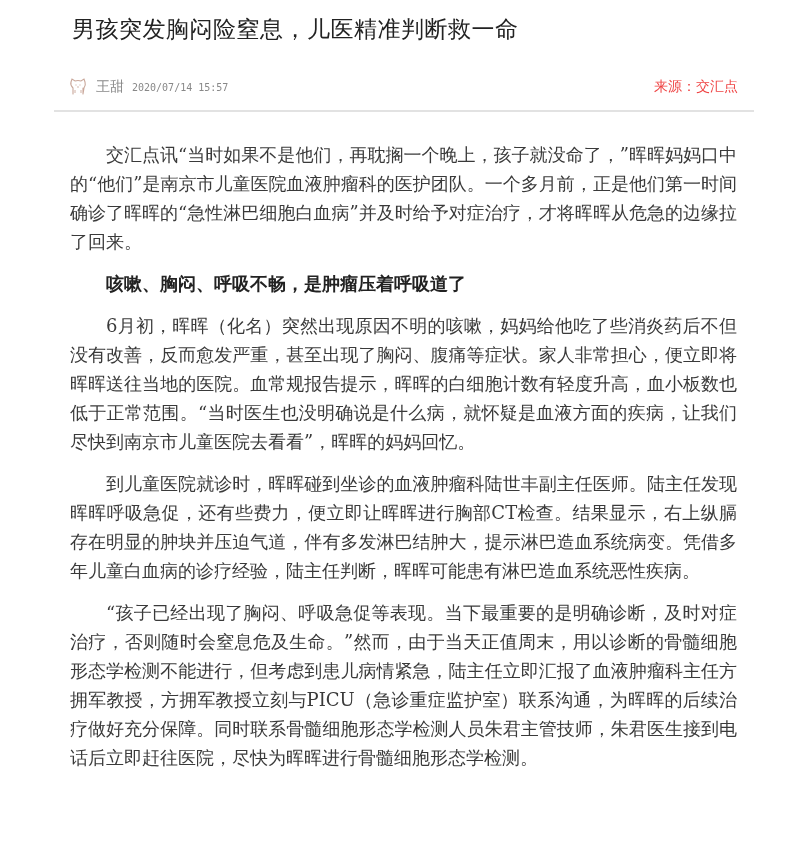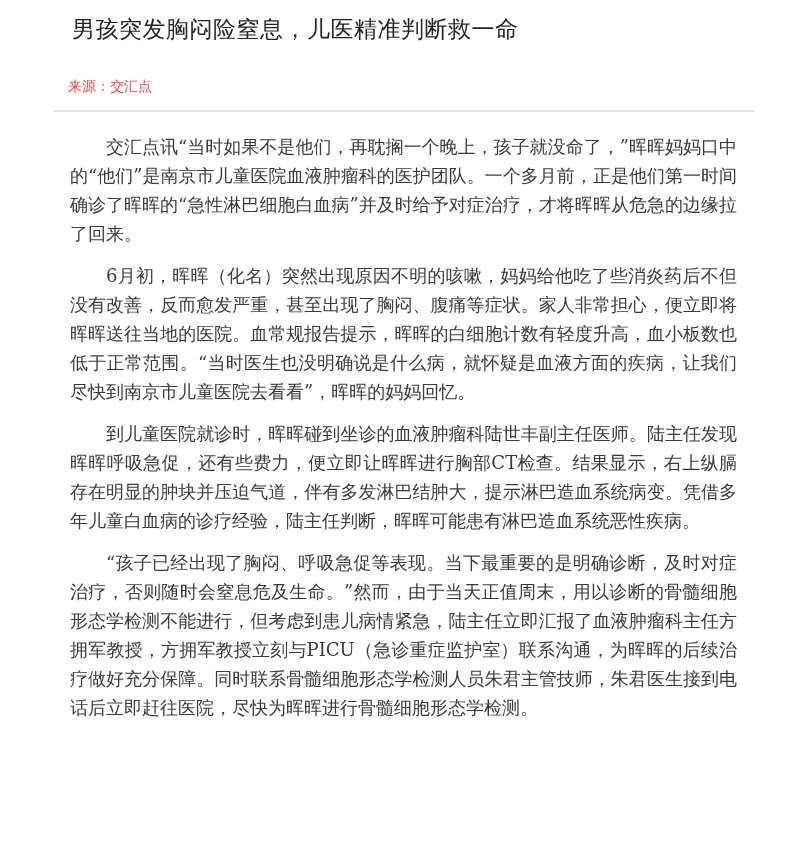--- a/index.html
+++ b/index.html
@@ -64,21 +64,21 @@
       font-size: 14px;
       color: #ef4444;
     }
     .divider {
       margin-top: 8px;
       height: 0;
       border-top: 2px solid #e2e2e2;
       width: 700px;
     }
     .content {
-      padding: 20px 17px 0 16px;
+      padding: 28px 17px 0 16px;
       width: 667px;
     }
     .para {
       margin: 0 0 13px 0;
       font-size: 18px;
       line-height: 29px;
       text-indent: 2em;
       color: #3a3a3a;
       text-align: justify;
     }
@@ -91,24 +91,37 @@
       color: #222222;
     }
   </style>
 </head>
 <body>
 
 <div class="article">
   <h1 class="title">男孩突发胸闷险窒息，儿医精准判断救一命</h1>
 
   <div class="meta">
+    <div class="meta-left">
+      <span class="avatar">
+        <svg width="20" height="20" viewBox="0 0 20 20">
+          <path d="M3 5 L4 2 L7 4 Q10 3 13 4 L16 2 L17 5 Q18 8 16 11 L15 17 M5 11 Q2 8 3 5 M5 11 L5 17 M15 11 L15 17" fill="none" stroke="#c9a79a" stroke-width="1.1" stroke-linecap="round"></path>
+          <path d="M7.5 8 L8.5 8 M11.5 8 L12.5 8" stroke="#c9a79a" stroke-width="1"></path>
+          <path d="M9 10 L11 10" stroke="#c9a79a" stroke-width="0.8"></path>
+          <path d="M7 13 L7 16 M13 13 L13 16" stroke="#c9a79a" stroke-width="0.9"></path>
+        </svg>
+      </span>
+      <span class="author">王甜</span>
+      <span class="date">2020/07/14 15:57</span>
+    </div>
     <span class="source">来源：交汇点</span>
   </div>
 
   <div class="divider"></div>
 
   <div class="content">
     <p class="para">交汇点讯“当时如果不是他们，再耽搁一个晚上，孩子就没命了，”晖晖妈妈口中的“他们”是南京市儿童医院血液肿瘤科的医护团队。一个多月前，正是他们第一时间确诊了晖晖的“急性淋巴细胞白血病”并及时给予对症治疗，才将晖晖从危急的边缘拉了回来。</p>
+    <p class="subhead">咳嗽、胸闷、呼吸不畅，是肿瘤压着呼吸道了</p>
     <p class="para">6月初，晖晖（化名）突然出现原因不明的咳嗽，妈妈给他吃了些消炎药后不但没有改善，反而愈发严重，甚至出现了胸闷、腹痛等症状。家人非常担心，便立即将晖晖送往当地的医院。血常规报告提示，晖晖的白细胞计数有轻度升高，血小板数也低于正常范围。“当时医生也没明确说是什么病，就怀疑是血液方面的疾病，让我们尽快到南京市儿童医院去看看”，晖晖的妈妈回忆。</p>
     <p class="para">到儿童医院就诊时，晖晖碰到坐诊的血液肿瘤科陆世丰副主任医师。陆主任发现晖晖呼吸急促，还有些费力，便立即让晖晖进行胸部CT检查。结果显示，右上纵膈存在明显的肿块并压迫气道，伴有多发淋巴结肿大，提示淋巴造血系统病变。凭借多年儿童白血病的诊疗经验，陆主任判断，晖晖可能患有淋巴造血系统恶性疾病。</p>
     <p class="para">“孩子已经出现了胸闷、呼吸急促等表现。当下最重要的是明确诊断，及时对症治疗，否则随时会窒息危及生命。”然而，由于当天正值周末，用以诊断的骨髓细胞形态学检测不能进行，但考虑到患儿病情紧急，陆主任立即汇报了血液肿瘤科主任方拥军教授，方拥军教授立刻与PICU（急诊重症监护室）联系沟通，为晖晖的后续治疗做好充分保障。同时联系骨髓细胞形态学检测人员朱君主管技师，朱君医生接到电话后立即赶往医院，尽快为晖晖进行骨髓细胞形态学检测。</p>
   </div>
 </div>
 
 </body></html>

